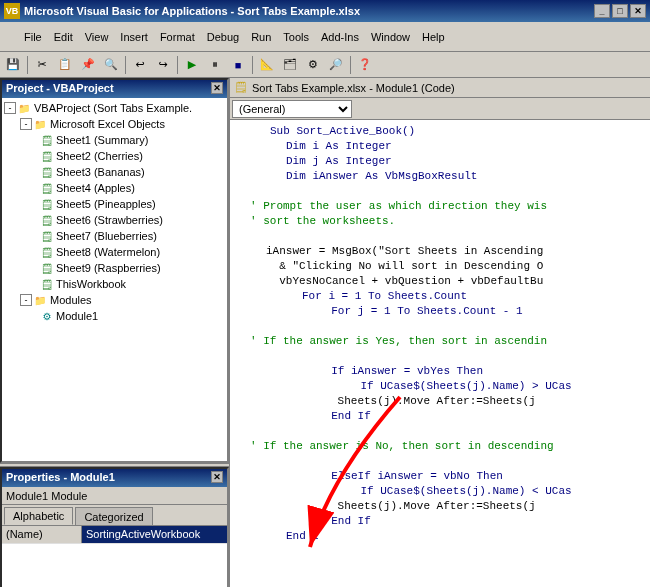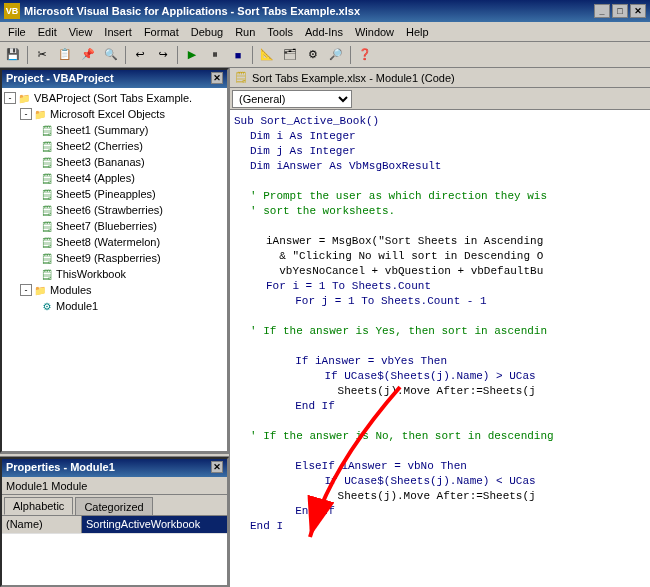--- a/index.html
+++ b/index.html
@@ -49,24 +49,24 @@
       display: flex;
       align-items: center;
       justify-content: center;
       cursor: pointer;
       color: black;
     }
 
     
     .menu-bar {
       background: #d4d0c8;
-      height: 20px;
-      display: flex;
-      align-items: center;
-      padding: 0 2px;
+      height: 30px;
+      display: flex;
+      align-items: center;
+      padding: 0 18px;
       border-bottom: 1px solid #808080;
       font-size: 11px;
     }
     .menu-item {
       padding: 2px 6px;
       cursor: pointer;
     }
 
     
     .toolbar {
@@ -313,21 +313,21 @@
       line-height: 15px;
       color: #000080;
     }
     .code-line.black { color: black; }
     .code-line.green { color: green; }
     .code-line.indent { padding-left: 16px; }
     .code-line.indent2 { padding-left: 32px; }
     .code-line.indent3 { padding-left: 48px; }
     .code-line.indent4 { padding-left: 64px; }
 
-    .keyword { color: #000080; }
+    .keyword { color: #000080; margin-left: 36px; }
 
   </style>
 </head>
 <body>
 
 <div class="title-bar">
   <span class="title-bar-icon">VB</span>
   <span>Microsoft Visual Basic for Applications - Sort Tabs Example.xlsx</span>
   <div class="title-bar-controls">
     <div class="title-btn">_</div>

